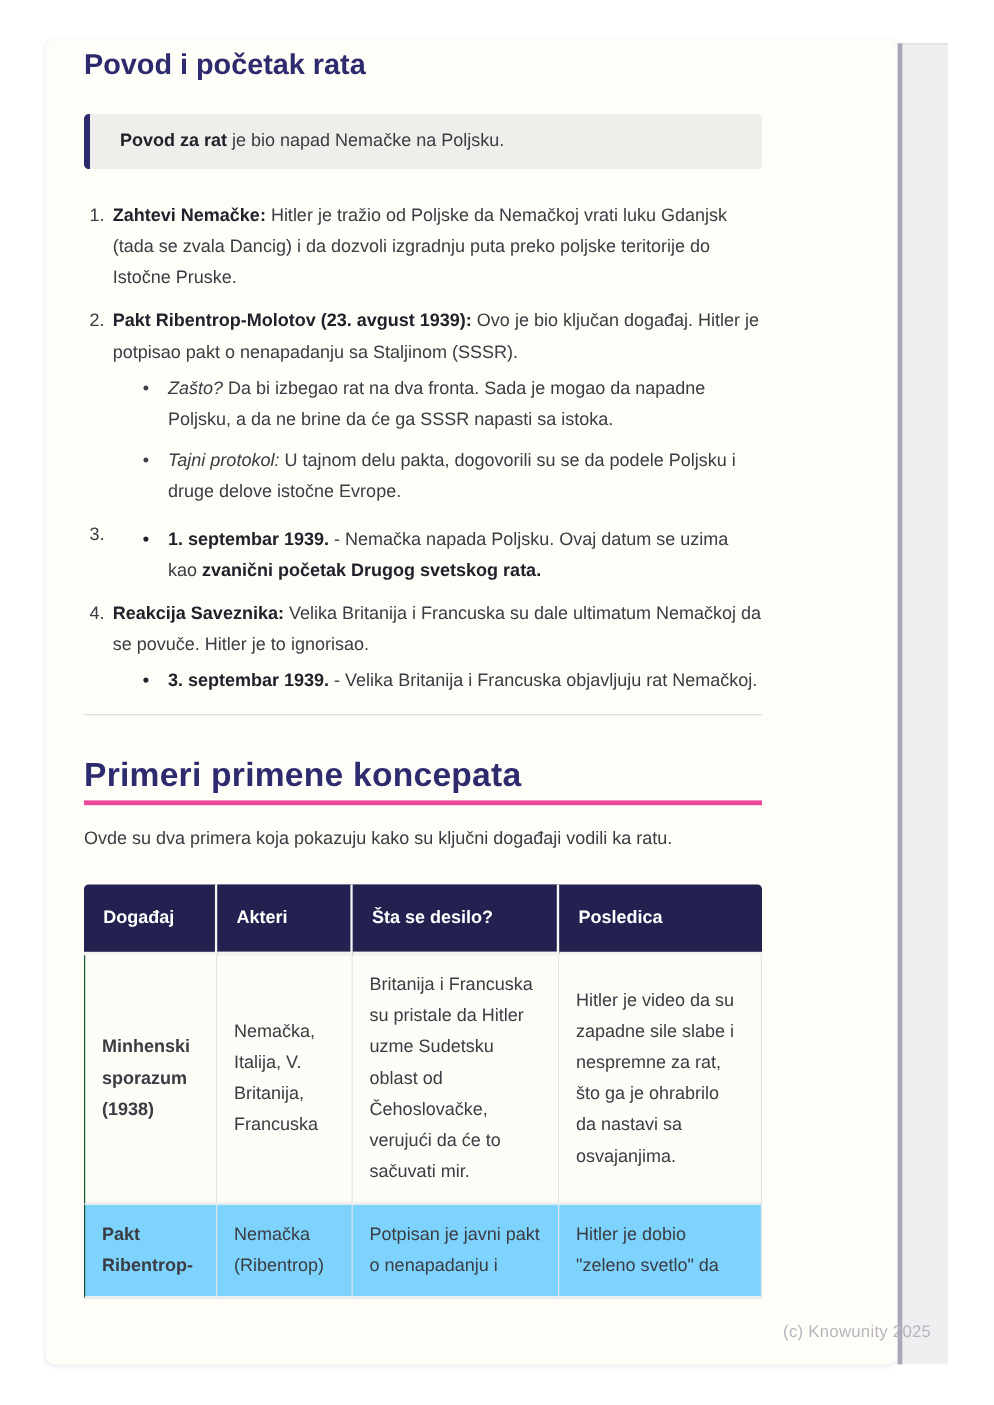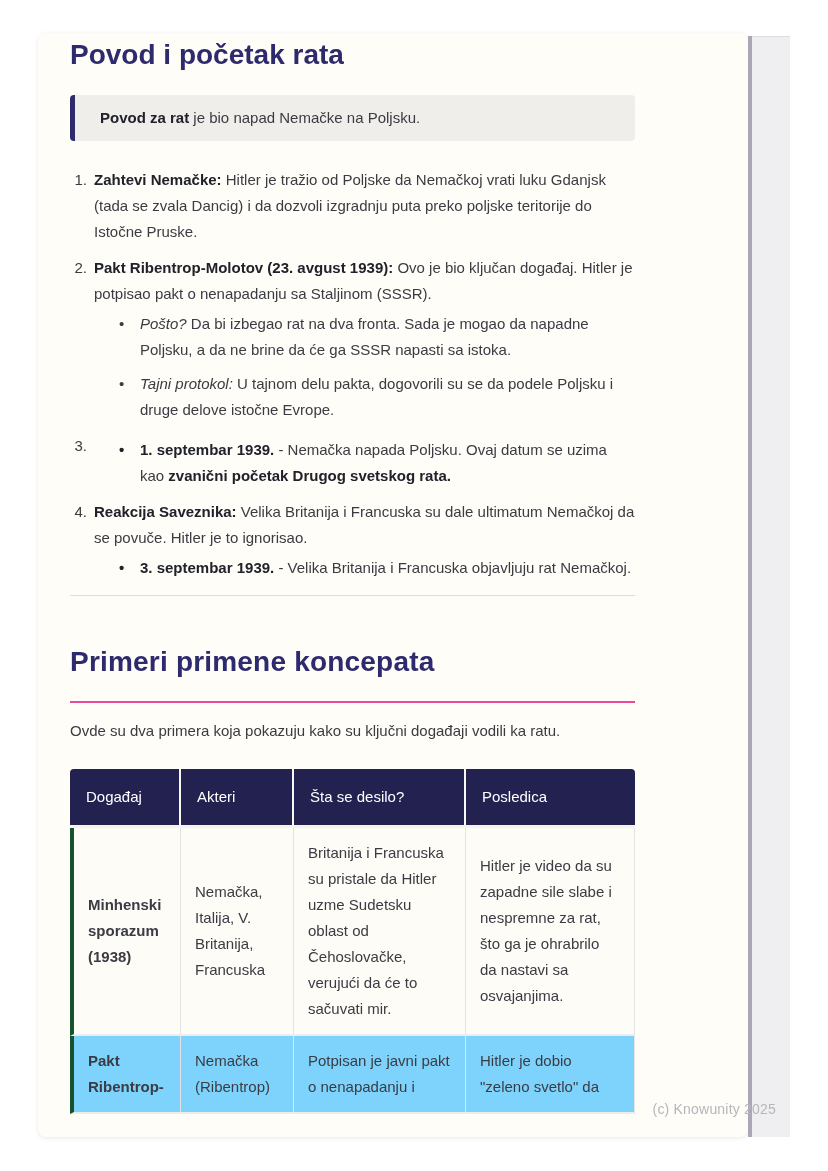--- a/index.html
+++ b/index.html
@@ -22,21 +22,21 @@
     overflow: hidden;
   }
   .content {
     margin: 8px 0 0 32px;
     width: 565px;
     font-size: 15px;
     line-height: 26px;
   }
   .h-small {
     margin: 0;
-    font-size: 28px;
+    font-size: 24px;
     line-height: 28px;
     font-weight: 700;
     color: #2d2a6e;
   }
   .callout {
     margin-top: 26px;
     background: #efeeea;
     border-left: 5px solid #2d2a6e;
     border-radius: 4px;
     padding: 10px 16px 10px 25px;
@@ -53,23 +53,23 @@
   .sub { display: flex; margin-top: 8px; }
   .sub:first-child { margin-top: 0; }
   .dot { min-width: 21px; flex: none; }
   .sub-text { margin: 0; flex: 1; }
   .em { font-style: italic; }
   .divider {
     border: 0; border-top: 1px solid #dddde0;
     margin: 14px 0 0 0; width: 565px;
   }
   .h2wrap {
-    margin-top: 48px;
-    border-bottom: 2px solid #ec4899;
-    padding-bottom: 21px;
+    margin-top: 32px;
+    border-bottom: 4px solid #ec4899;
+    padding-bottom: 3px;
   }
   .h-big {
     margin: 0;
     font-size: 28px;
     line-height: 36px;
     font-weight: 700;
     color: #2d2a6e;
     letter-spacing: 0.2px;
   }
   .intro { margin: 15px 0 0 0; }
@@ -78,38 +78,38 @@
     width: 565px;
     table-layout: fixed;
     border-collapse: separate;
     border-spacing: 0;
     font-size: 15px;
     line-height: 26px;
   }
   table.concepts th {
     background: #232150;
     color: #ffffff;
-    font-weight: 400;
+    font-weight: 700;
     text-align: left;
     padding: 15px 16px;
     vertical-align: middle;
     border-right: 2px solid #f8f7f3;
     border-bottom: 3px solid #f4f3ef;
   }
   table.concepts th:last-child { border-right: 0; }
   table.concepts th:first-child { border-top-left-radius: 4px; }
   table.concepts th:last-child { border-top-right-radius: 4px; }
   table.concepts td {
     padding: 12px 14px;
     vertical-align: middle;
     border-right: 1px solid #e4e4e6;
     border-bottom: 2px solid #ededec;
     color: #3b3b43;
   }
-  table.concepts td:first-child { border-left: 4px solid #14532d; }
+  table.concepts td:first-child { border-left: 1px solid #14532d; }
   tr.r0 td { background: #fdfcf7; }
   tr.r1 td { background: #7dd3fc; }
   td.cell-event { font-weight: 700; color: #21212b; }
   .watermark {
     position: absolute;
     left: 0; top: 1102px;
     width: 776px;
     text-align: right;
     font-size: 14px;
     line-height: 14px;
@@ -154,21 +154,21 @@
         </div>
       </div>
 
       <div class="li">
         <span class="num">2.</span>
         <div class="li-body">
           <p class="li-text"><span class="b">Pakt Ribentrop-Molotov (23. avgust 1939):</span><span> Ovo je bio ključan događaj. Hitler je potpisao pakt o nenapadanju sa Staljinom (SSSR).</span></p>
           <div class="subs">
             <div class="sub">
               <span class="dot">•</span>
-              <p class="sub-text"><span class="em">Pošto?</span><span> Da bi izbegao rat na dva fronta. Sada je mogao da napadne Poljsku, a da ne brine da će ga SSSR napasti sa istoka.</span></p>
+              <p class="sub-text"><span class="em">Zašto?</span><span> Da bi izbegao rat na dva fronta. Sada je mogao da napadne Poljsku, a da ne brine da će ga SSSR napasti sa istoka.</span></p>
             </div>
             <div class="sub">
               <span class="dot">•</span>
               <p class="sub-text"><span class="em">Tajni protokol:</span><span> U tajnom delu pakta, dogovorili su se da podele Poljsku i druge delove istočne Evrope.</span></p>
             </div>
           </div>
         </div>
       </div>
 
       <div class="li">

